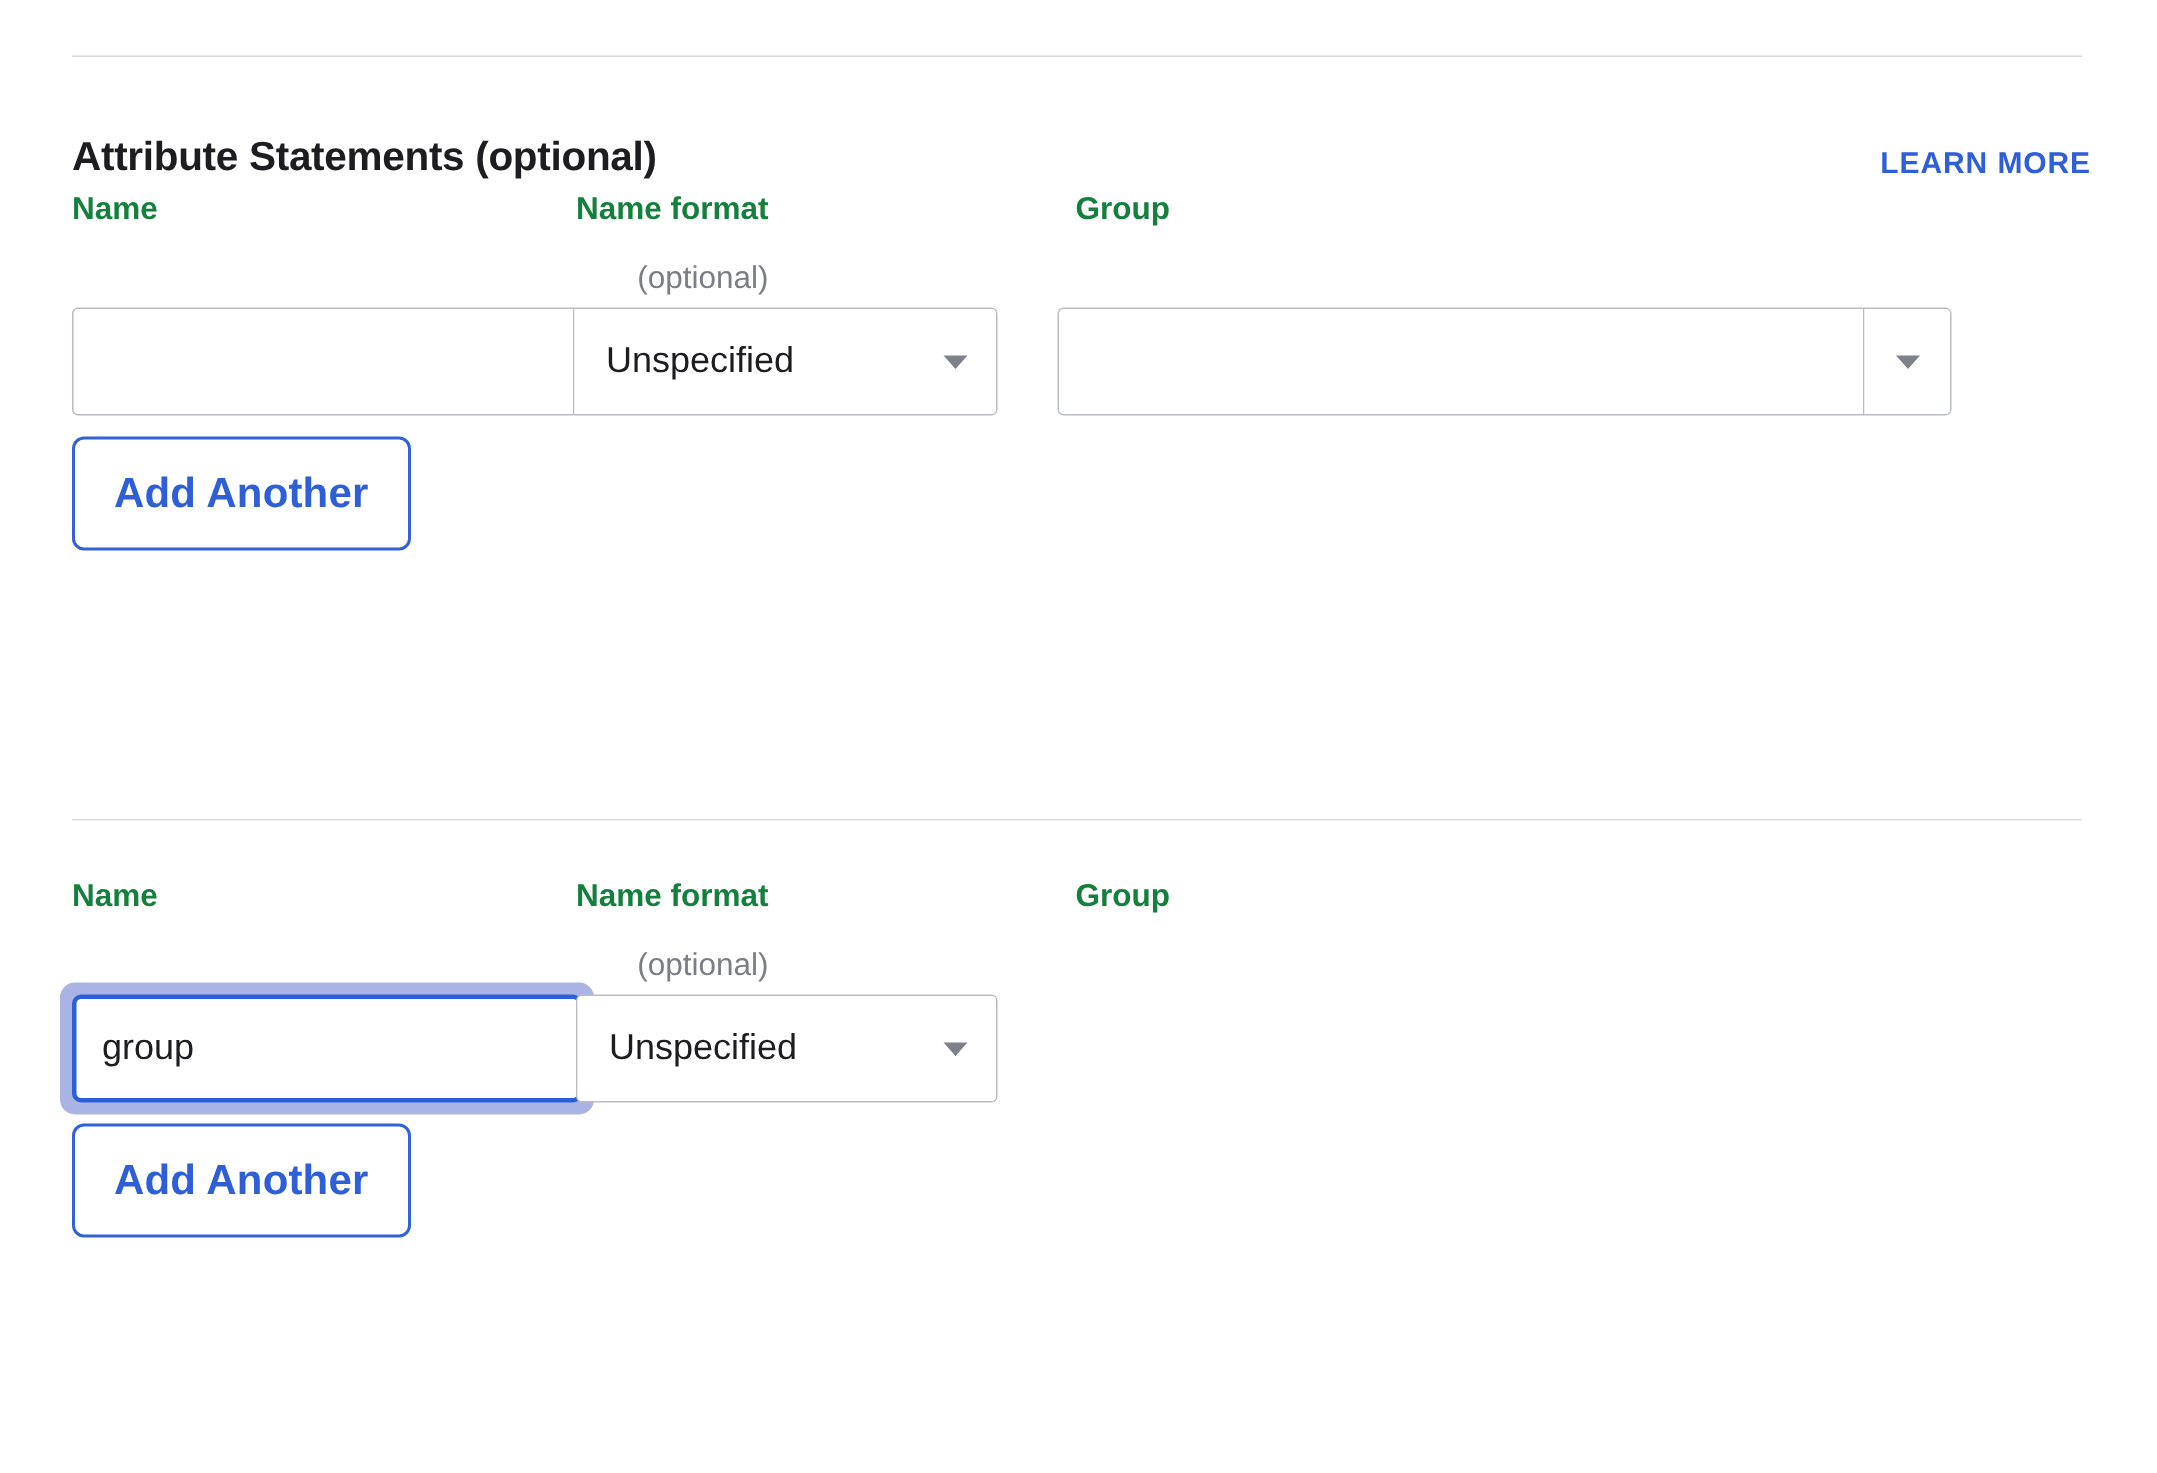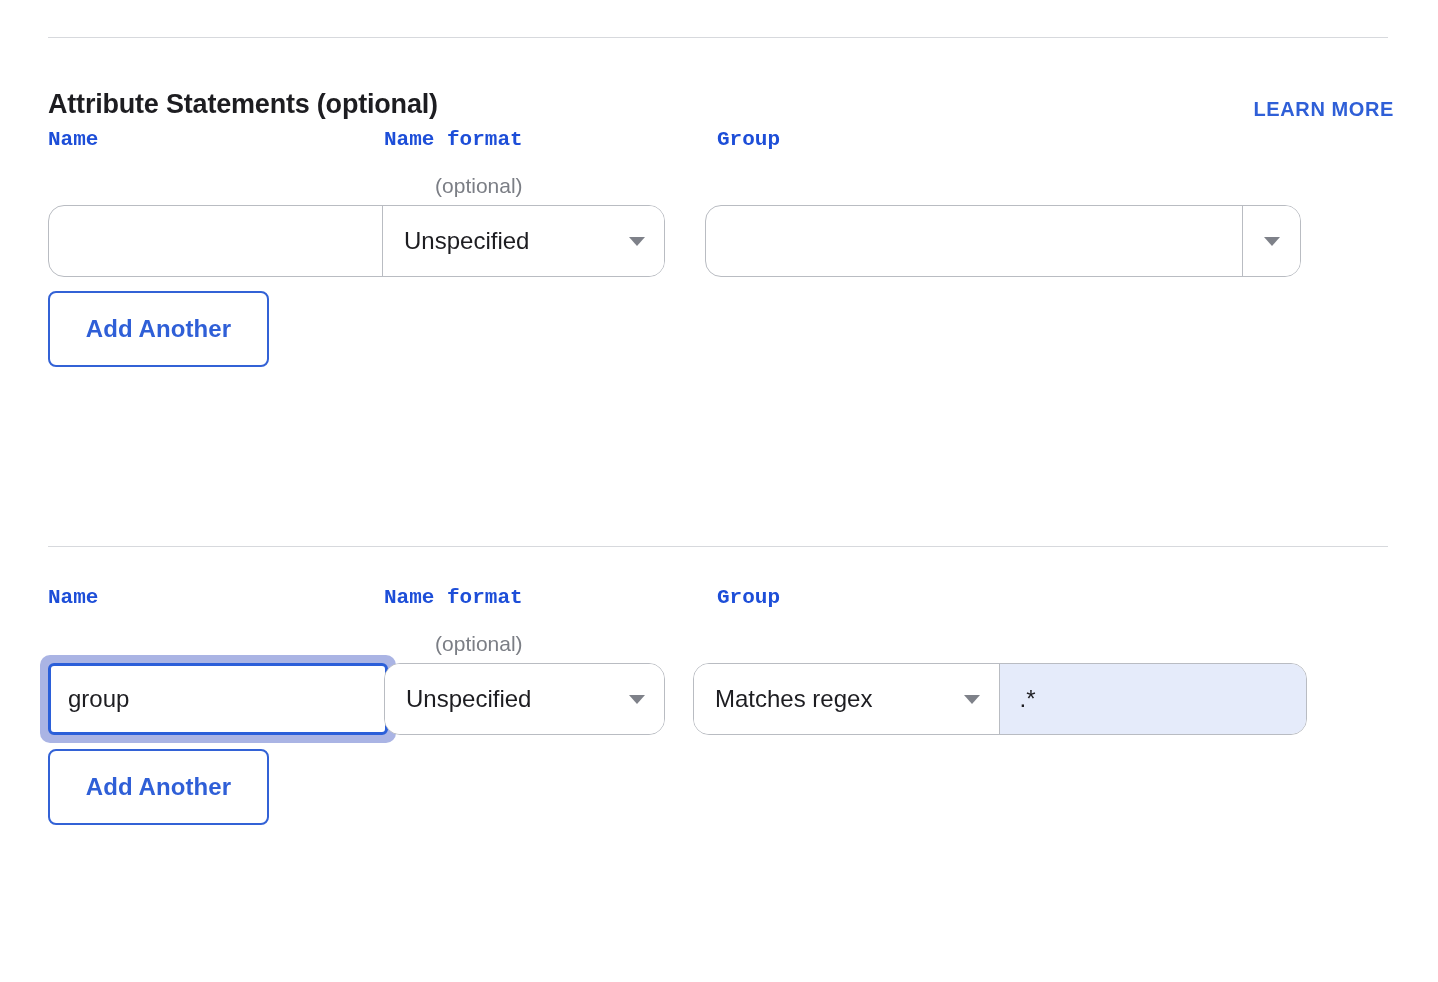--- a/index.html
+++ b/index.html
@@ -70,24 +70,23 @@
     position: relative;
     height: 78px;
   }
   .col-head {
     position: absolute;
     top: 0;
   }
   .col-head .ch-label {
     font-size: 21px;
     font-weight: bold;
-    color: #1d4ed8;
+    color: #15803d;
     line-height: 26px;
     white-space: nowrap;
-    font-family: Liberation Mono, monospace;
   }
   .col-head .ch-sub {
     margin-top: 20px;
     font-size: 21px;
     font-weight: normal;
     color: #7b7e85;
     line-height: 26px;
     white-space: nowrap;
     text-align: right;
   }
@@ -101,21 +100,21 @@
     height: 86px;
   }
 
   .group-ctl {
     position: absolute;
     top: 0;
     display: flex;
     align-items: stretch;
     height: 72px;
     border: 1px solid #b9bcc2;
-    border-radius: 16px;
+    border-radius: 4px;
     background: #ffffff;
     box-sizing: border-box;
     overflow: hidden;
   }
   .group-ctl.name-format { left: 48px;  width: 617px; }
   .group-ctl.value-ctl   { left: 705px; width: 596px; }
   .group-ctl.filter-ctl  { left: 693px; width: 614px; }
 
   .txt-input {
     border: none;
@@ -230,21 +229,21 @@
     left: 48px;
     top: 0;
     height: 76px;
     min-width: 221px;
     padding: 0 26px;
     border: 2px solid #3362d6;
     border-radius: 8px;
     background: #ffffff;
     color: #2f5fd7;
     font-family: "Liberation Sans", sans-serif;
-    font-size: 24px;
+    font-size: 28px;
     font-weight: bold;
     letter-spacing: 0.1px;
     cursor: pointer;
     box-sizing: border-box;
   }
 </style>
 </head>
 <body>
 
 <div class="page">
@@ -324,30 +323,20 @@
         </div>
       </div>
 
       <div class="group-ctl name-format row2">
         <div class="select-ctl format-select-b">
           <span class="sel-val">Unspecified</span>
           <span class="caret"></span>
         </div>
       </div>
 
-      <div class="group-ctl filter-ctl">
-        <div class="select-ctl filter-select">
-          <span class="sel-val">Matches regex</span>
-          <span class="caret"></span>
-        </div>
-        <div class="sep"></div>
-        <div class="filter-value">
-          <input class="txt-input" type="text" value=".*" style="">
-        </div>
-      </div>
 
     </div>
 
     <div class="add-row">
       <button class="btn-add">Add Another</button>
     </div>
 
   </div>
 
 </div>

